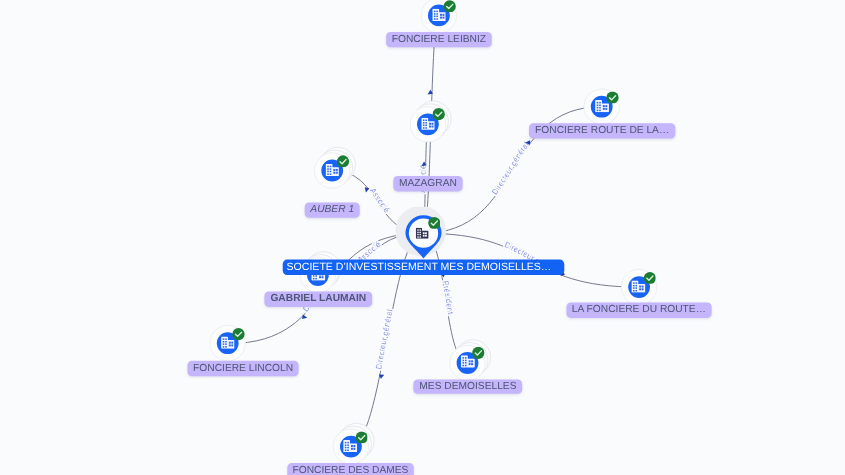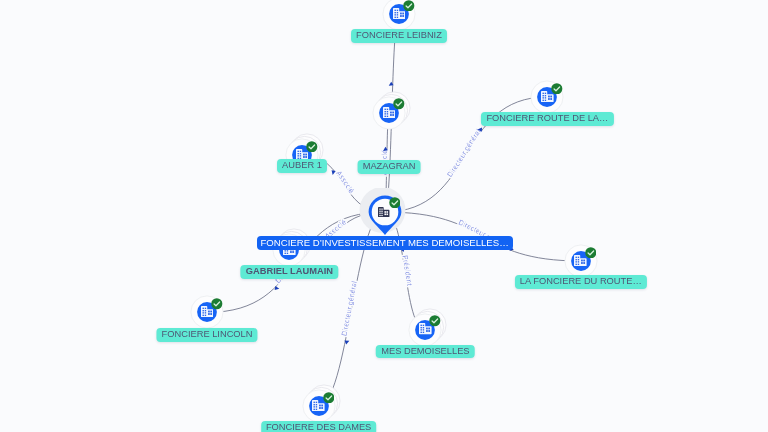--- a/index.html
+++ b/index.html
@@ -4,21 +4,21 @@
 <title>Graph</title>
 <style>
   html,body{margin:0;padding:0;}
   body{width:768px;height:432px;overflow:hidden;background:#fafbfd;
        font-family:"Liberation Sans",sans-serif;-webkit-font-smoothing:antialiased;}
   #stage{position:relative;width:768px;height:432px;background:#fafbfd;}
   svg.layer{position:absolute;left:0;top:0;width:768px;height:432px;overflow:visible;}
   .node{position:absolute;}
   .node>svg:first-child{position:absolute;left:0;top:0;}
   .node svg{position:absolute;left:0;top:0;}
-  .nlabel{position:absolute;background:#5eead4;border-radius:4px;
+  .nlabel{position:absolute;background:#c4b5fd;border-radius:4px;
     color:#4f5674;font-size:9.3px;white-space:nowrap;padding:0 5.1px;
     box-shadow:0 1px 2.5px rgba(40,50,95,.13);transform:translate(-50%,0);
     line-height:13.7px;height:13.7px;}
   .nlabel.sel{background:#1263f3;color:#fff;font-size:9.6px;padding:0 4px;
     box-shadow:none;line-height:14px;height:14px;width:248px;
     text-align:left;overflow:hidden;}
 </style>
 </head>
 <body>
 
@@ -342,22 +342,22 @@
         </svg>
         <svg viewBox="0 0 24 24" width="11.6" height="11.6" style="position: absolute; left: 30px; top: 11.7px;">
           <circle cx="12" cy="12" r="11.5" fill="#1c7c33"></circle>
           <path d="M6.4 12.3 L10.3 16.1 L17.8 8.2" fill="none" stroke="#d6f2dc" stroke-width="2.6" stroke-linecap="round" stroke-linejoin="round"></path>
         </svg>
       </div>
     </div>
   <div id="labels">
       <div class="nlabel" style="left: 399px; top: 29.2px;">FONCIERE LEIBNIZ</div>
       <div class="nlabel" style="left: 389px; top: 128px; margin-top: 32px;">MAZAGRAN</div>
-      <div class="nlabel" style="left: 302px; top: 159px;">AUBER 1</div>
+      <div class="nlabel" style="left: 302px; top: 184px; font-style: italic;">AUBER 1</div>
       <div class="nlabel" style="left: 547.4px; top: 112.2px;">FONCIERE ROUTE DE LA…</div>
-      <div class="nlabel sel" style="left: 384.5px; top: 236.1px;">FONCIERE D’INVESTISSEMENT MES DEMOISELLES…</div>
+      <div class="nlabel sel" style="left: 384.5px; top: 236.1px;">SOCIETE D’INVESTISSEMENT MES DEMOISELLES…</div>
       <div class="nlabel" style="left: 289.4px; top: 265px; font-weight: bold;">GABRIEL LAUMAIN</div>
       <div class="nlabel" style="left: 580.8px; top: 275.4px;">LA FONCIERE DU ROUTE…</div>
-      <div class="nlabel" style="left: 207px; top: 327.9px;">FONCIERE LINCOLN</div>
+      <div class="nlabel" style="left: 221px; top: 327.9px;">FONCIERE LINCOLN</div>
       <div class="nlabel" style="left: 425.4px; top: 344.8px;">MES DEMOISELLES</div>
       <div class="nlabel" style="left: 318.6px; top: 421.3px;">FONCIERE DES DAMES</div>
     </div>
 </div>
 
 </body></html>

